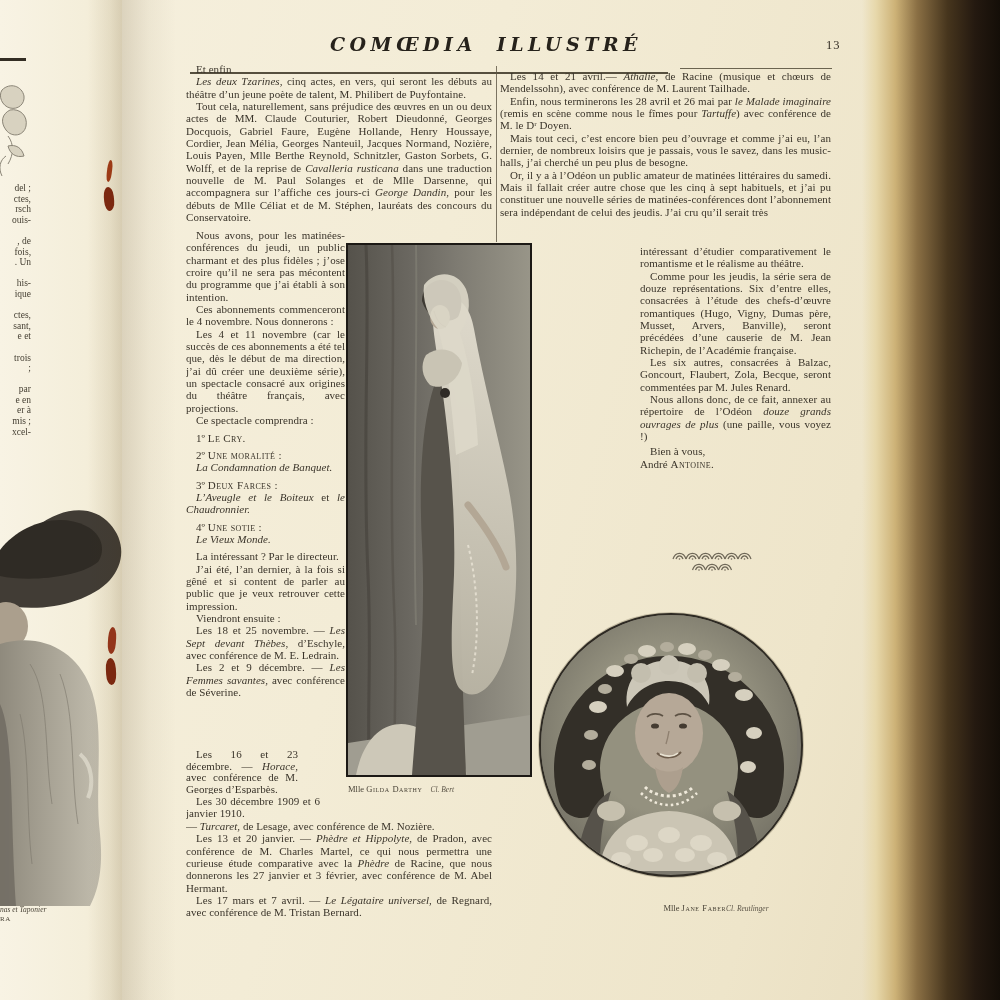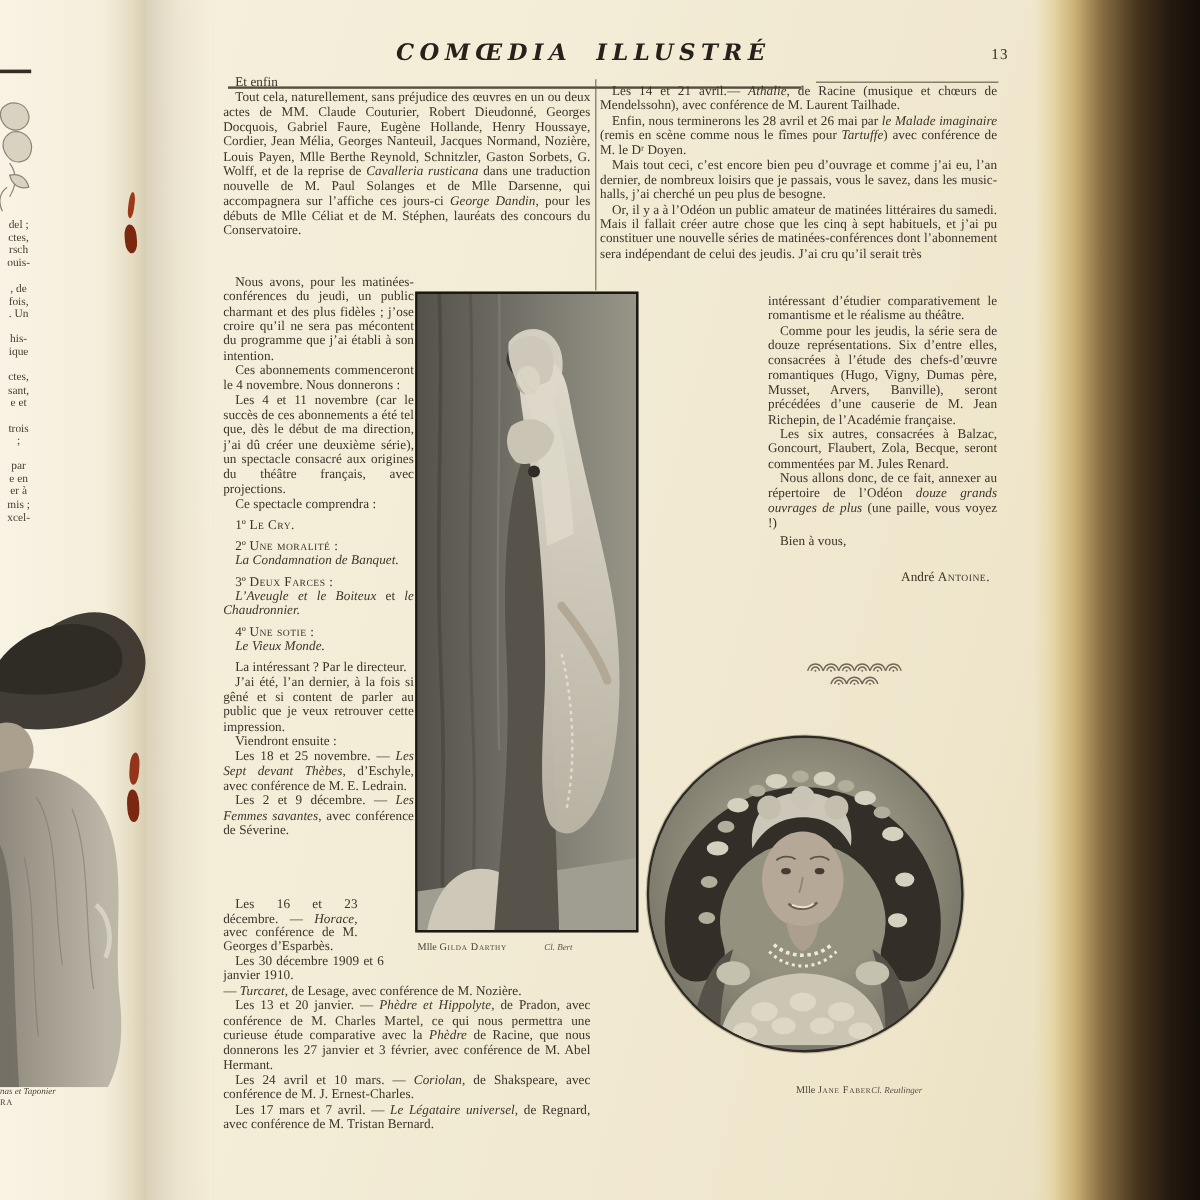--- a/index.html
+++ b/index.html
@@ -8,21 +8,21 @@
         background:linear-gradient(105deg,#f6f0de 0%,#f3ecd6 40%,#eee5ca 78%,#e9dec0 94%);
         font-family:"Liberation Serif","DejaVu Serif",serif;color:#3a342a;}
   
   .adjacent{position:absolute;left:0;top:0;width:122px;height:1000px;
             background:linear-gradient(90deg,#f8f3e4 0%,#f4eeda 70%,#efe6cc 100%);}
   .left-shade{position:absolute;left:88px;top:0;width:34px;height:1000px;
             background:linear-gradient(90deg,rgba(70,52,22,0) 0%,rgba(70,52,22,.07) 65%,rgba(70,52,22,.14) 100%);}
   .gutter{position:absolute;left:122px;top:0;width:68px;height:1000px;
             background:linear-gradient(90deg,rgba(85,63,28,.16) 0%,rgba(85,63,28,.05) 40%,rgba(85,63,28,0) 80%);}
   .flower{position:absolute;left:0;top:80px;}
-  .edge-col{position:absolute;left:0;top:183px;width:31px;text-align:center;
+  .edge-col{position:absolute;left:0;top:183px;width:31px;text-align:right;
             font-size:9.5px;line-height:10.6px;color:#464034;}
   .edge-line{height:10.6px;white-space:nowrap;}
   .left-photo{position:absolute;left:0;top:456px;width:126px;height:450px;}
   .left-cap{position:absolute;left:0;top:905px;color:#4a4438;}
   .lc1{font-style:italic;font-size:7.5px;white-space:nowrap;}
   .lc2{font-size:7px;letter-spacing:.5px;margin-top:1px;}
   .stain{position:absolute;border-radius:50%/40%;}
   .st1{left:107px;top:160px;width:5px;height:22px;background:#9c3a16;transform:rotate(7deg);}
   .st2{left:104px;top:187px;width:10px;height:24px;background:#7b2810;transform:rotate(-5deg);}
   .st3{left:108px;top:627px;width:8px;height:27px;background:#93351a;transform:rotate(4deg);}
@@ -43,28 +43,28 @@
   .c1nar{left:186px;top:229px;width:159px;height:519px;}
   .c1xnar{left:186px;top:749px;width:112px;height:45px;line-height:11.5px;}
   .c1dates{left:186px;top:795px;width:134px;height:26px;}
   .c1bot{left:186px;top:820px;width:306px;height:128px;}
   .c2top{left:500px;top:70px;width:331px;height:178px;}
   .c2nar{left:640px;top:245px;width:191px;height:312px;}
   .para{margin:0;text-align:justify;}
   .para.ind{text-indent:10px;}
   .para.sp{margin-top:5px;}
   .para.sp2{margin-top:2px;}
-  .para.sig{text-align:right;padding-right:6px;text-indent:0;margin-top:18px;}
+  .para.sig{padding-right:6px;text-indent:0;margin-top:1px;}
   .seg-i{font-style:italic;}
   .seg-sc{font-variant:small-caps;letter-spacing:.4px;}
   
   .main-photo{position:absolute;left:346px;top:243px;width:182px;height:530px;margin:0;
               border:2px solid #1c1915;background:#6b6861;}
   .cap{position:absolute;display:flex;align-items:baseline;color:#4a4438;}
-  .cap-main{left:346px;top:784px;width:186px;gap:31px;padding-left:2px;}
+  .cap-main{left:346px;top:784px;width:186px;gap:8px;padding-left:2px;}
   .cap-circle{left:630px;top:903px;width:172px;justify-content:center;}
   .cap-name{font-size:8.5px;white-space:nowrap;}
   .cap-name .sc{font-variant:small-caps;letter-spacing:.6px;}
   .cap-credit{font-size:7.5px;font-style:italic;color:#5a5346;white-space:nowrap;}
   .circle-photo{position:absolute;left:539px;top:613px;width:260px;height:260px;border-radius:50%;
                 border:2px solid #2e2a23;box-shadow:0 0 0 1px rgba(95,85,60,.3);overflow:hidden;background:#7c796e;}
   .ornament{position:absolute;left:672px;top:548px;}
   
   .edge-band{position:absolute;right:0;top:0;width:138px;height:1000px;
      background:linear-gradient(90deg,rgba(231,216,171,0) 0%,#e7d8ab 10%,#cdb277 24%,#8a6f44 40%,#46351d 62%,#241910 82%,#140e08 100%);}
@@ -141,20 +141,21 @@
 
   <div class="rule rule-frag"></div>
   <h1 class="title">COMŒDIA ILLUSTRÉ</h1>
   <div class="pageno">13</div>
   <div class="rule rule-a"></div>
   <div class="rule rule-b"></div>
   <div class="rule col-rule"></div>
 
   <div class="col c1top">
       <p class="para ind"><span class="seg-r">Et enfin</span></p>
+      <p class="para ind"><span class="seg-i">Les deux Tzarines</span><span class="seg-r">, cinq actes, en vers, qui seront les débuts au théâtre d’un jeune poète de talent, M. Philibert de Puyfontaine.</span></p>
       <p class="para ind"><span class="seg-r">Tout cela, naturellement, sans préjudice des œuvres en un ou deux actes de MM. Claude Couturier, Robert Dieudonné, Georges Docquois, Gabriel Faure, Eugène Hollande, Henry Houssaye, Cordier, Jean Mélia, Georges Nanteuil, Jacques Normand, Nozière, Louis Payen, Mlle Berthe Reynold, Schnitzler, Gaston Sorbets, G. Wolff, et de la reprise de </span><span class="seg-i">Cavalleria rusticana</span><span class="seg-r"> dans une traduction nouvelle de M. Paul Solanges et de Mlle Darsenne, qui accompagnera sur l’affiche ces jours-ci </span><span class="seg-i">George Dandin</span><span class="seg-r">, pour les débuts de Mlle Céliat et de M. Stéphen, lauréats des concours du Conservatoire.</span></p>
     </div>
   <div class="col c1nar">
       <p class="para ind"><span class="seg-r">Nous avons, pour les matinées-conférences du jeudi, un public charmant et des plus fidèles ; j’ose croire qu’il ne sera pas mécontent du programme que j’ai établi à son intention.</span></p>
       <p class="para ind"><span class="seg-r">Ces abonnements commenceront le 4 novembre. Nous donnerons :</span></p>
       <p class="para ind"><span class="seg-r">Les 4 et 11 novembre (car le succès de ces abonnements a été tel que, dès le début de ma direction, j’ai dû créer une deuxième série), un spectacle consacré aux origines du théâtre français, avec projections.</span></p>
       <p class="para ind"><span class="seg-r">Ce spectacle comprendra :</span></p>
       <p class="para ind sp"><span class="seg-r">1º </span><span class="seg-sc">Le Cry.</span></p>
       <p class="para ind sp"><span class="seg-r">2º </span><span class="seg-sc">Une moralité :</span></p>
       <p class="para ind"><span class="seg-i">La Condamnation de Banquet.</span></p>
@@ -170,21 +171,20 @@
     </div>
   <div class="col c1xnar">
       <p class="para ind"><span class="seg-r">Les 16 et 23 décembre. — </span><span class="seg-i">Horace</span><span class="seg-r">, avec conférence de M. Georges d’Esparbès.</span></p>
     </div>
   <div class="col c1dates">
       <p class="para ind"><span class="seg-r">Les 30 décembre 1909 et 6 janvier 1910.</span></p>
     </div>
   <div class="col c1bot">
       <p class="para "><span class="seg-r">— </span><span class="seg-i">Turcaret</span><span class="seg-r">, de Lesage, avec conférence de M. Nozière.</span></p>
       <p class="para ind"><span class="seg-r">Les 13 et 20 janvier. — </span><span class="seg-i">Phèdre et Hippolyte</span><span class="seg-r">, de Pradon, avec conférence de M. Charles Martel, ce qui nous permettra une curieuse étude comparative avec la </span><span class="seg-i">Phèdre</span><span class="seg-r"> de Racine, que nous donnerons les 27 janvier et 3 février, avec conférence de M. Abel Hermant.</span></p>
-      <p class="para ind"><span class="seg-r">Les 24 avril et 10 mars. — </span><span class="seg-i">Coriolan</span><span class="seg-r">, de Shakspeare, avec conférence de M. J. Ernest-Charles.</span></p>
       <p class="para ind"><span class="seg-r">Les 17 mars et 7 avril. — </span><span class="seg-i">Le Légataire universel</span><span class="seg-r">, de Regnard, avec conférence de M. Tristan Bernard.</span></p>
     </div>
   <div class="col c2top">
       <p class="para ind"><span class="seg-r">Les 14 et 21 avril.— </span><span class="seg-i">Athalie</span><span class="seg-r">, de Racine (musique et chœurs de Mendelssohn), avec conférence de M. Laurent Tailhade.</span></p>
       <p class="para ind"><span class="seg-r">Enfin, nous terminerons les 28 avril et 26 mai par </span><span class="seg-i">le Malade imaginaire</span><span class="seg-r"> (remis en scène comme nous le fîmes pour </span><span class="seg-i">Tartuffe</span><span class="seg-r">) avec conférence de M. le Dʳ Doyen.</span></p>
       <p class="para ind"><span class="seg-r">Mais tout ceci, c’est encore bien peu d’ouvrage et comme j’ai eu, l’an dernier, de nombreux loisirs que je passais, vous le savez, dans les music-halls, j’ai cherché un peu plus de besogne.</span></p>
       <p class="para ind"><span class="seg-r">Or, il y a à l’Odéon un public amateur de matinées littéraires du samedi. Mais il fallait créer autre chose que les cinq à sept habituels, et j’ai pu constituer une nouvelle séries de matinées-conférences dont l’abonnement sera indépendant de celui des jeudis. J’ai cru qu’il serait très</span></p>
     </div>
   <div class="col c2nar">
       <p class="para "><span class="seg-r">intéressant d’étudier comparativement le romantisme et le réalisme au théâtre.</span></p>

